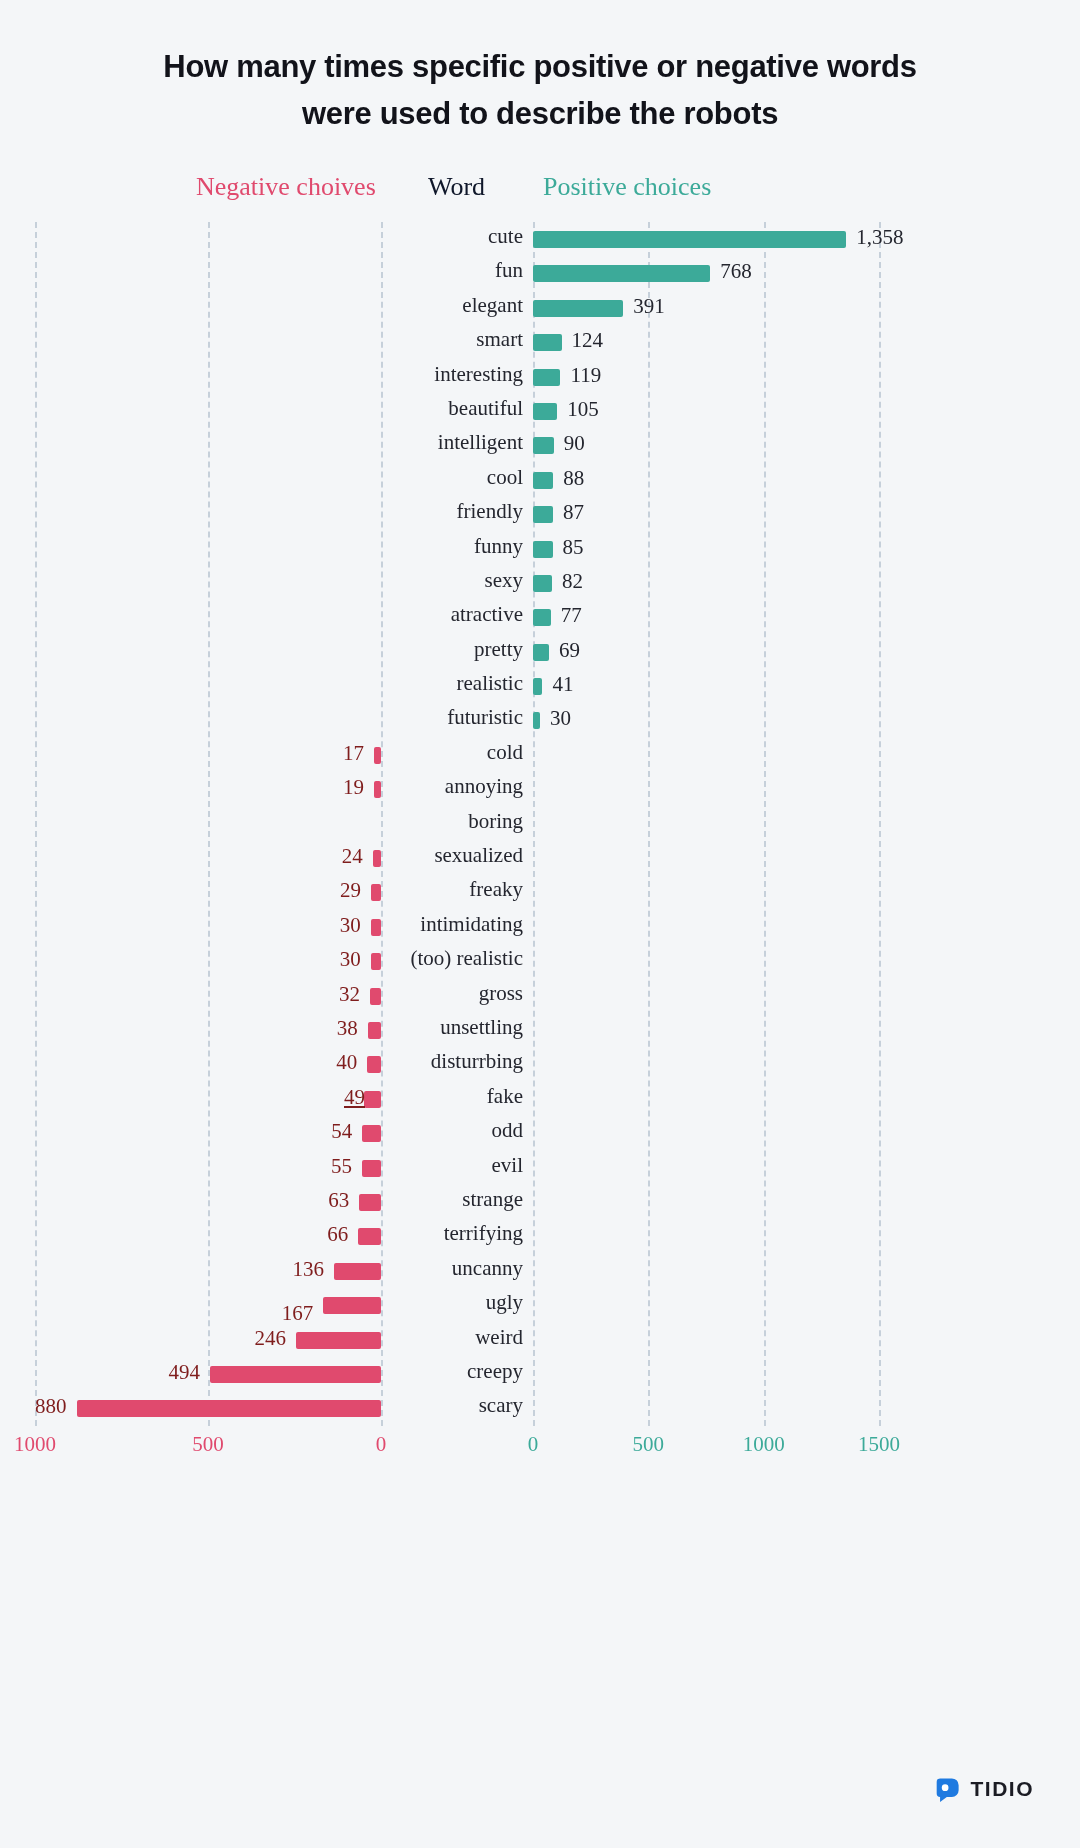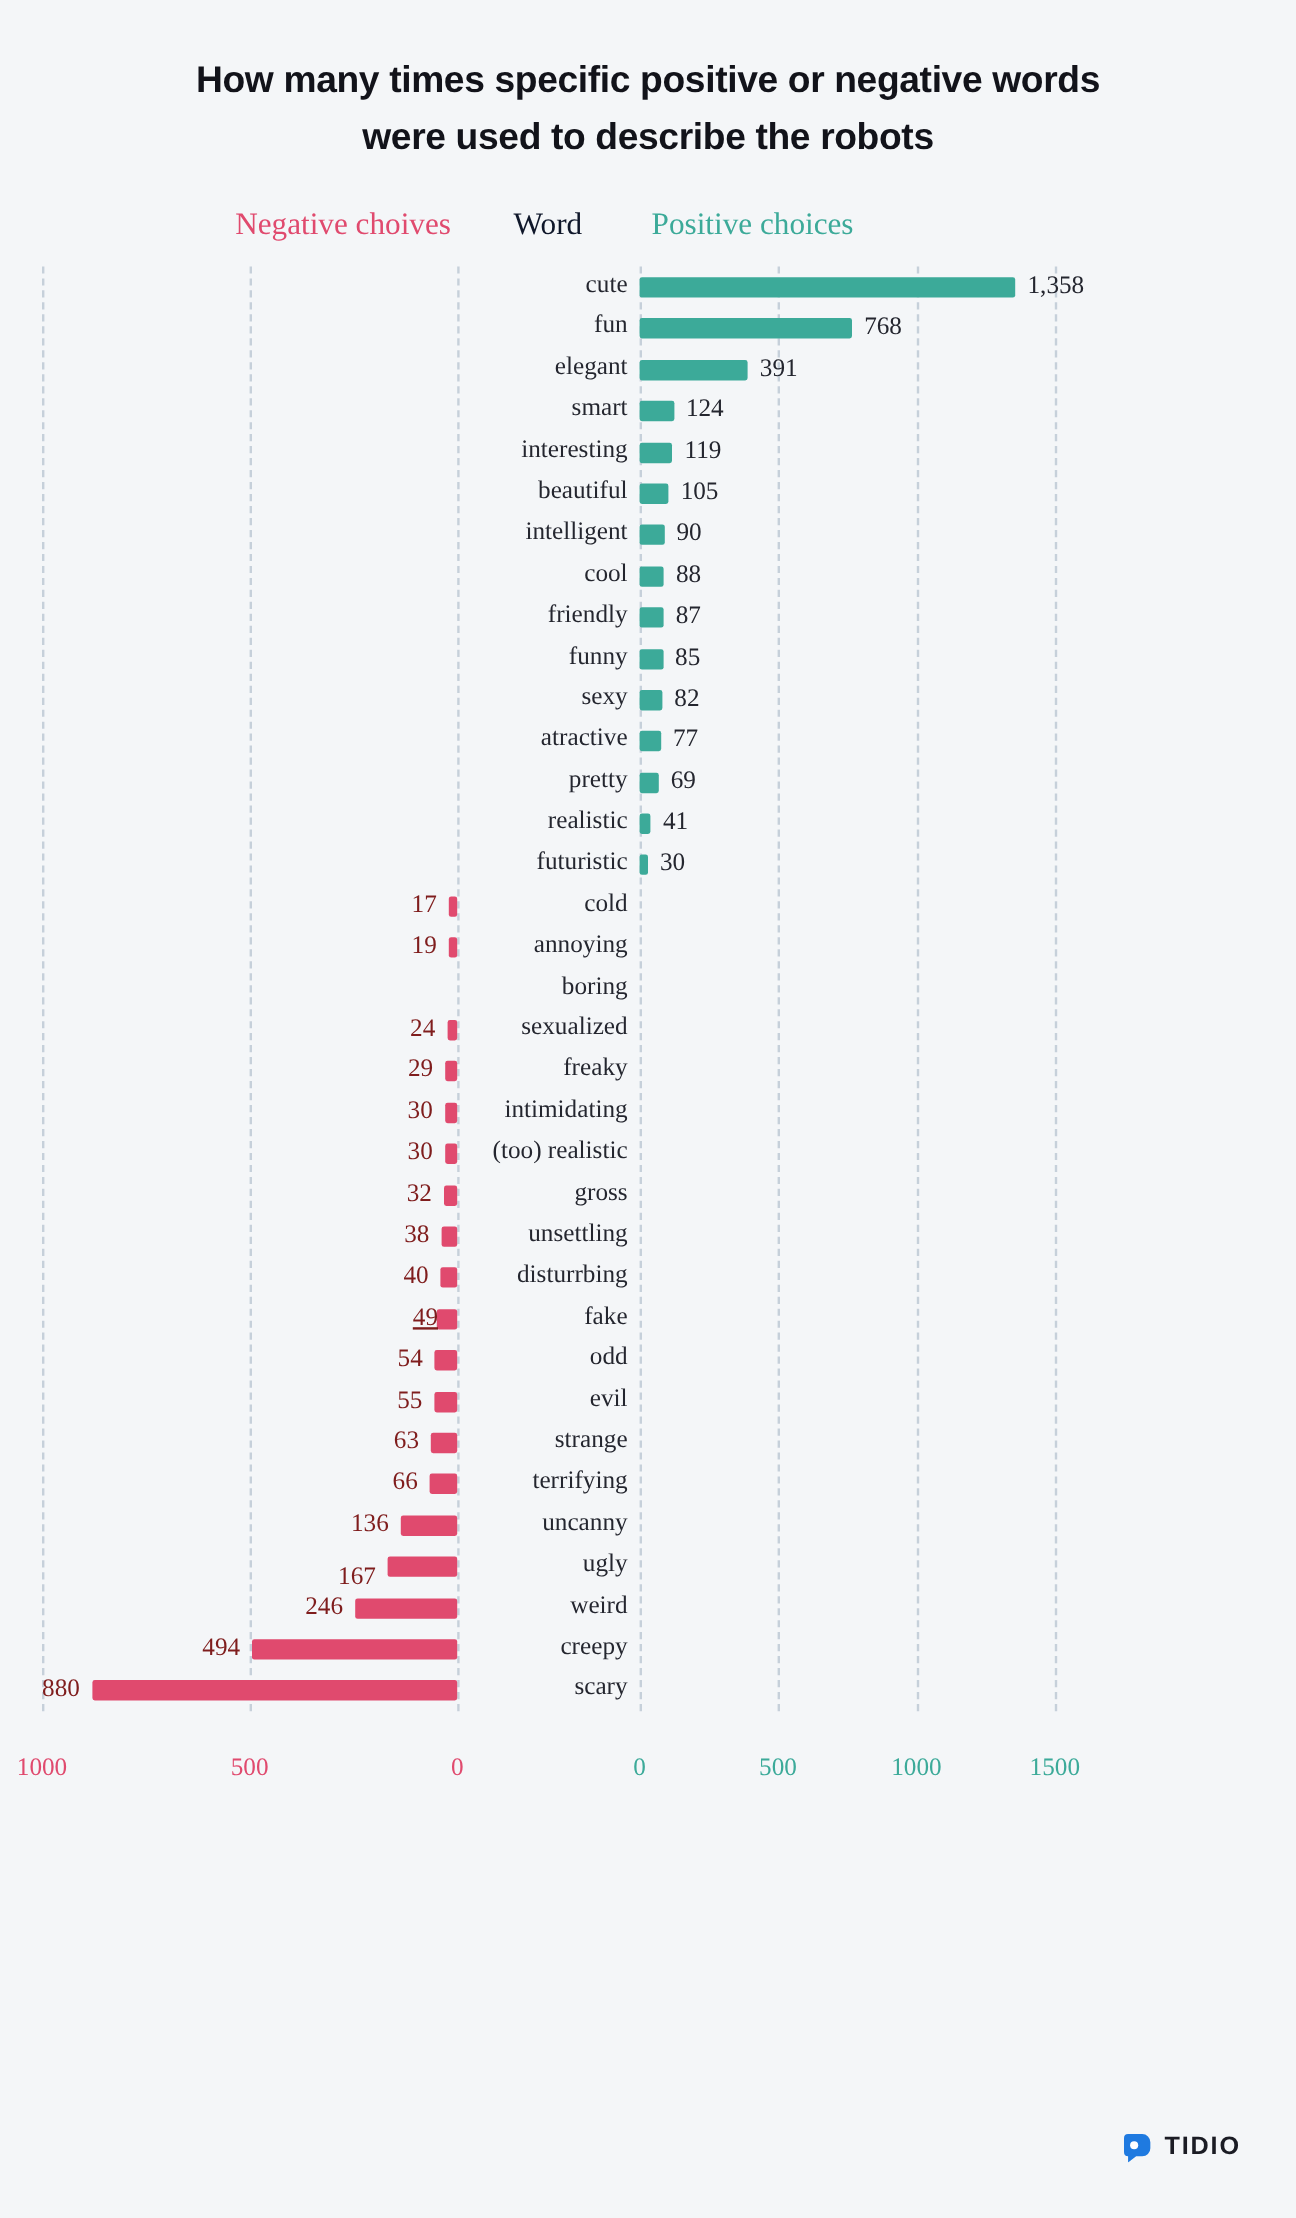--- a/index.html
+++ b/index.html
@@ -136,21 +136,20 @@
     white-space: nowrap;
   }
 
   
   .axis {
     position: absolute;
     top: 1432px;
     left: 0;
     width: 1080px;
     height: 30px;
-    margin-top: 28px;
   }
   .tick {
     position: absolute;
     font-size: 21px;
     color: #e04a6e;
     transform: translateX(-50%);
     white-space: nowrap;
   }
   .tick.pos { color: #3caa99; }
 

